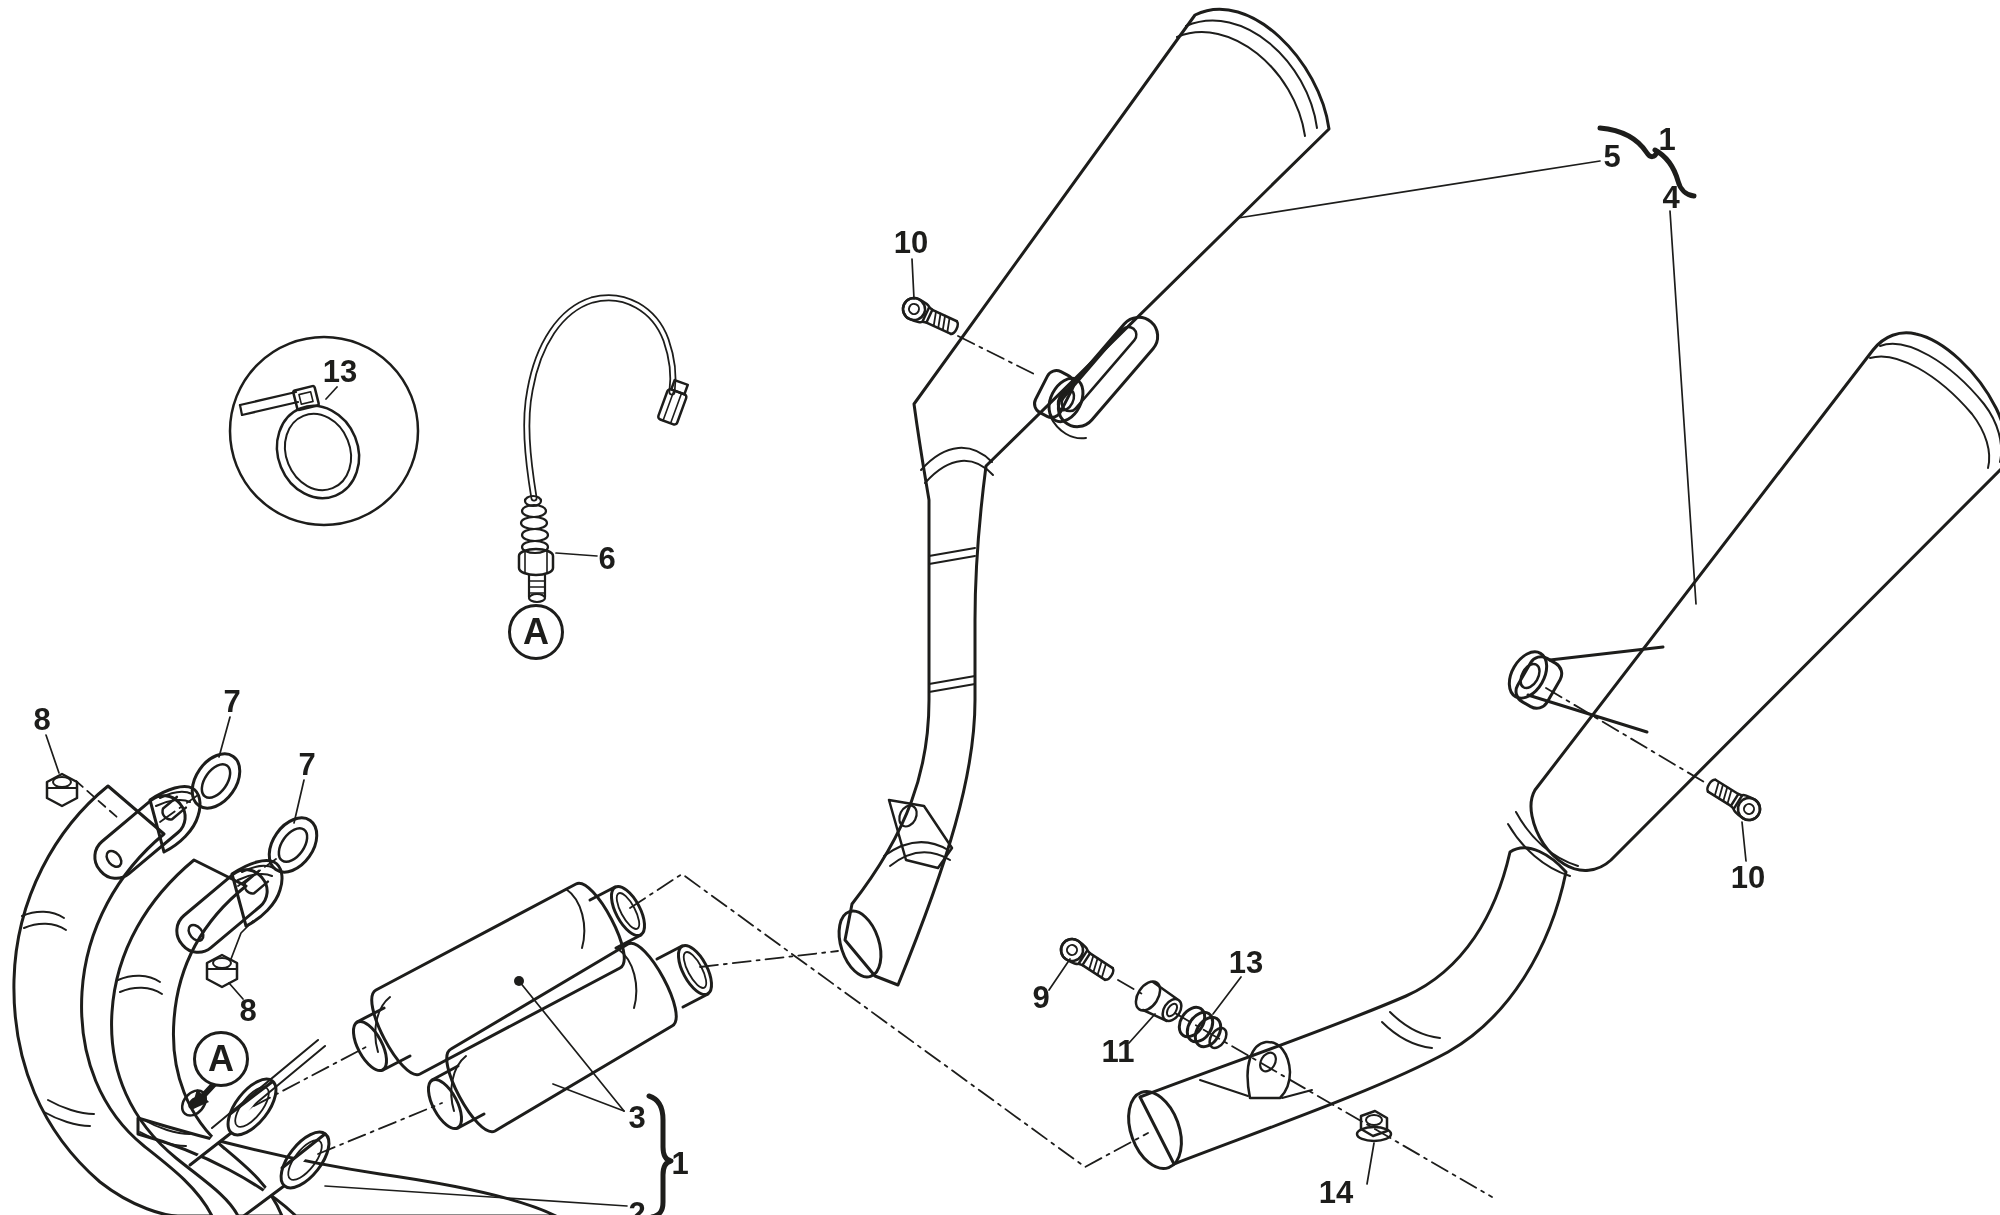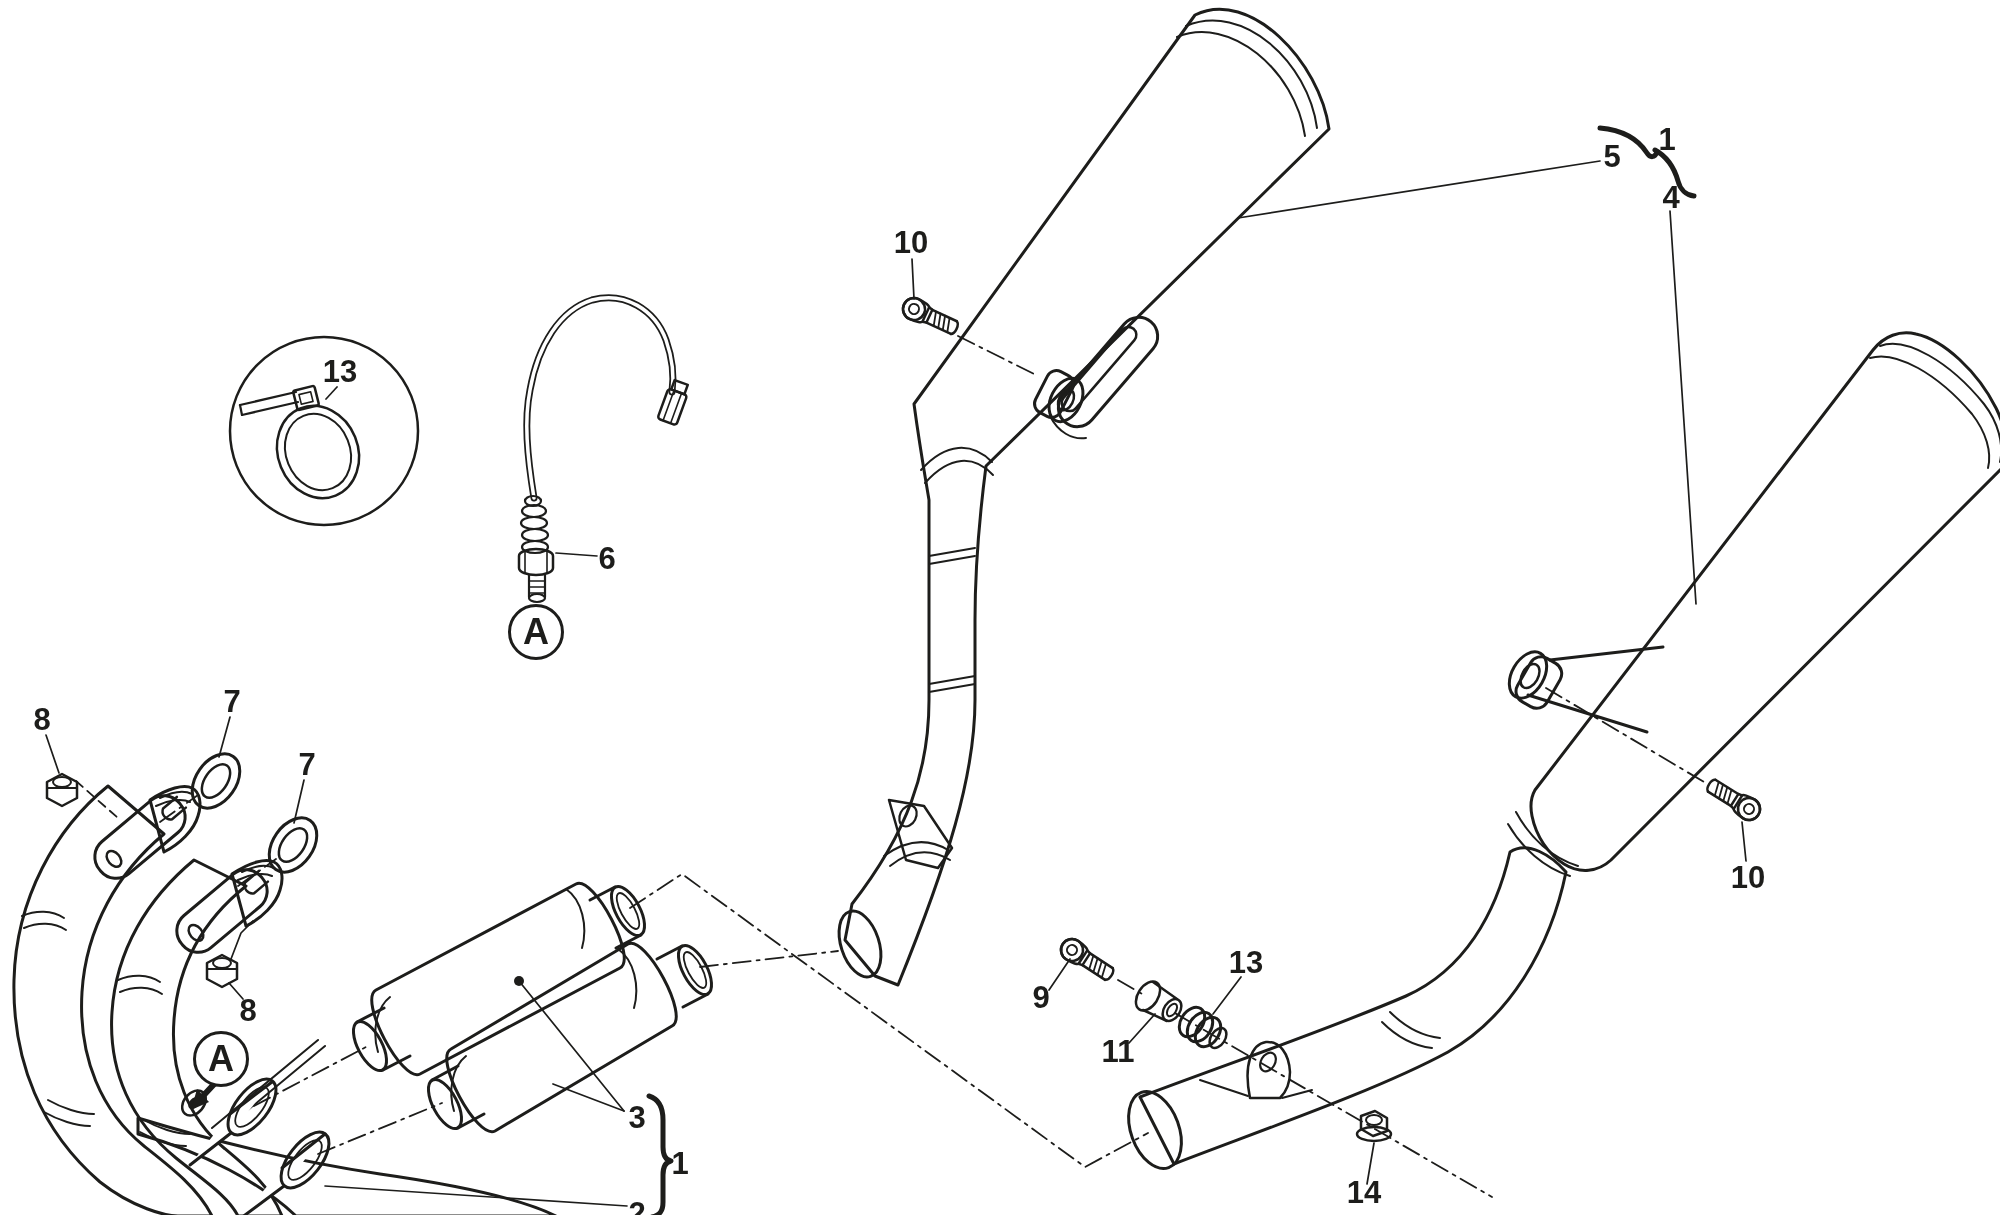--- a/index.html
+++ b/index.html
@@ -345,19 +345,19 @@
   <div class="callout" style="left:42px;top:719px">8</div>
   <div class="callout" style="left:232px;top:701px">7</div>
   <div class="callout" style="left:307px;top:764px">7</div>
   <div class="callout" style="left:248px;top:1010px">8</div>
   <div class="callout" style="left:637px;top:1117px">3</div>
   <div class="callout" style="left:680px;top:1163px">1</div>
   <div class="callout" style="left:637px;top:1213px">2</div>
   <div class="callout" style="left:1041px;top:997px">9</div>
   <div class="callout" style="left:1118px;top:1051px">11</div>
   <div class="callout" style="left:1246px;top:962px">13</div>
-  <div class="callout" style="left:1364px;top:1192px">14</div>
+  <div class="callout" style="left:1336px;top:1192px">14</div>
 
   <div class="ref-circle" style="left:536px;top:632px">A</div>
   <div class="ref-circle" style="left:221px;top:1059px">A</div>
 </div>
 
 </div>
 
 </body></html>

